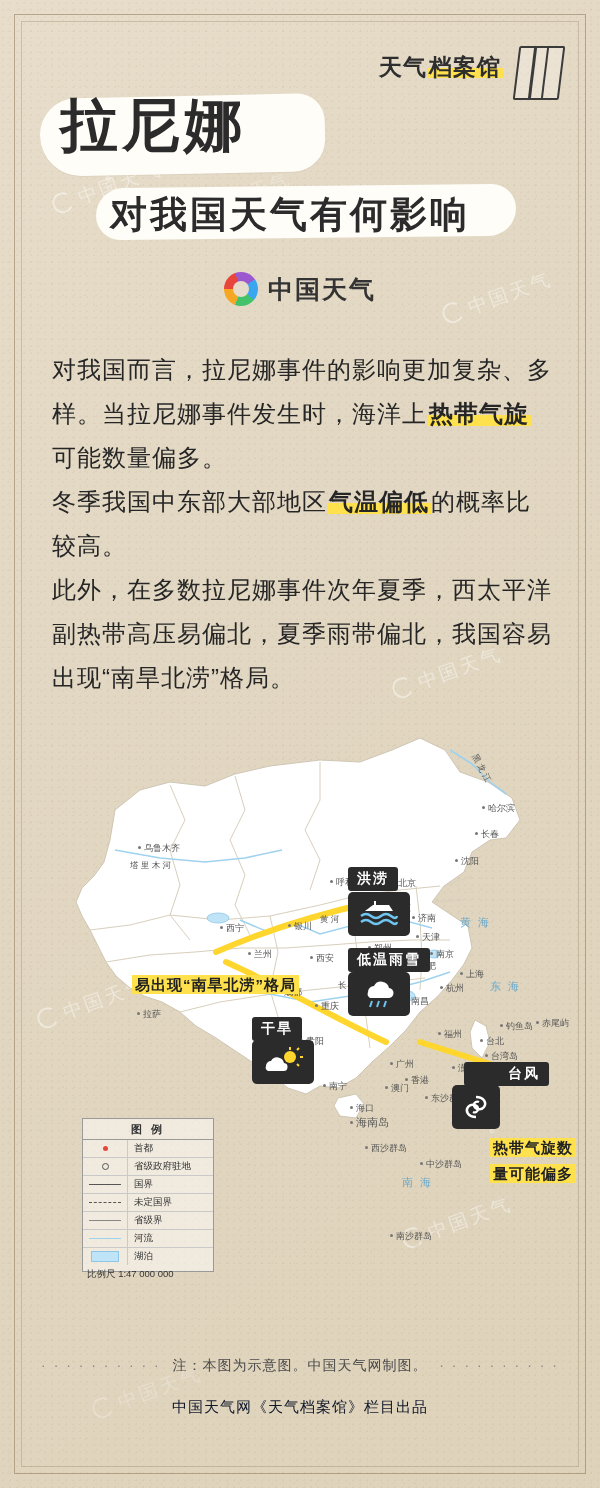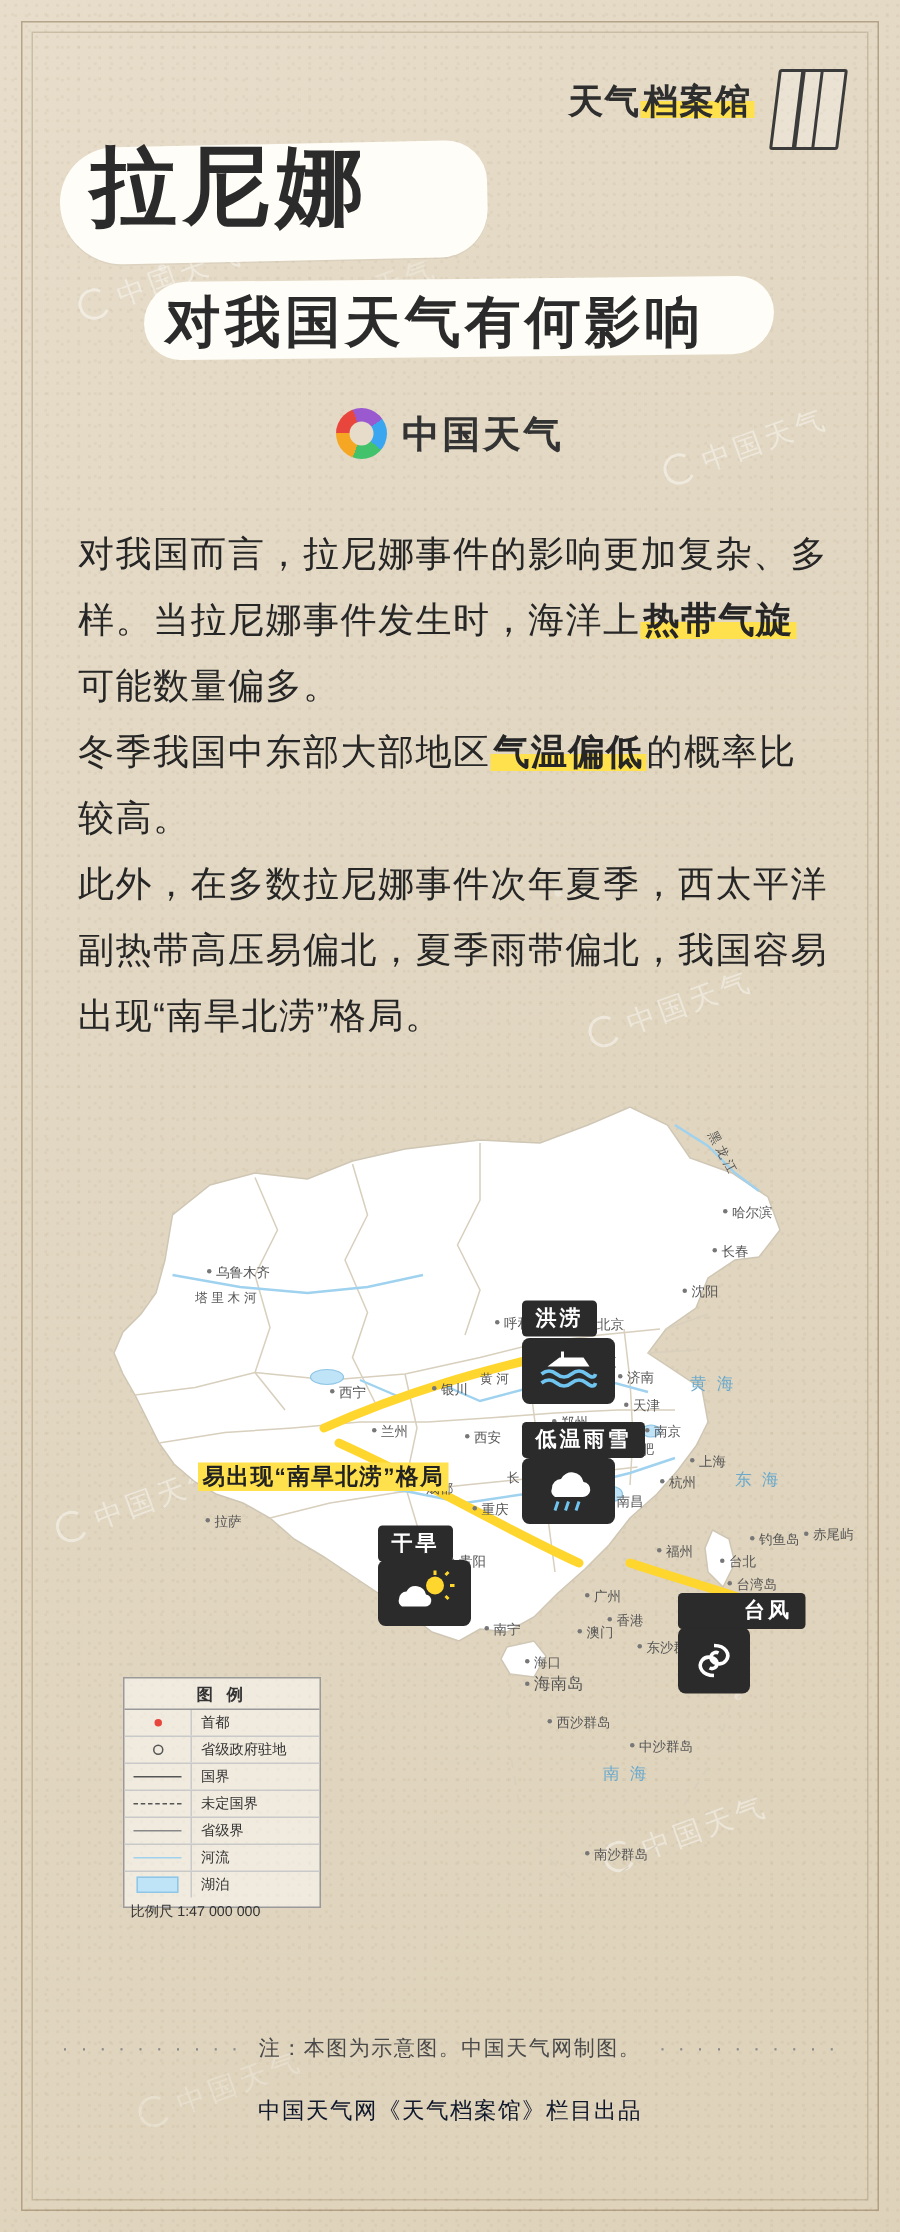--- a/index.html
+++ b/index.html
@@ -343,29 +343,30 @@
   <div class="icon-card" style="left:252px;top:360px;width:62px;height:44px;">
     <svg width="42" height="32" viewBox="0 0 42 32">
       <circle cx="28" cy="11" r="6" fill="#ffd62e"></circle>
       <g stroke="#ffd62e" stroke-width="2">
         <path d="M28,1 v3 M38,11 h3 M35,4 l2,-2 M35,18 l2,2"></path>
       </g>
       <path d="M4,20 a5,5 0 0 1 5,-5 a7,7 0 0 1 13,2 a4,4 0 0 1 -1,8 L6,25 a4,4 0 0 1 -2,-5 Z" fill="#ffffff"></path>
     </svg>
   </div>
 
-  <div class="cal" style="left:452px;top:382px;padding-left:44px;">台风</div>
+  <div class="cal" style="left:464px;top:382px;padding-left:44px;">台风</div>
   <div class="icon-card" style="left:452px;top:405px;width:48px;height:44px;">
     <svg width="32" height="32" viewBox="0 0 32 32">
       <path d="M16,6 C24,6 27,12 24,16 C21,20 14,18 14,14 C14,11 17,10 19,11" fill="none" stroke="#ffffff" stroke-width="2.4"></path>
       <path d="M16,26 C8,26 5,20 8,16 C11,12 18,14 18,18 C18,21 15,22 13,21" fill="none" stroke="#ffffff" stroke-width="2.4"></path>
     </svg>
   </div>
 
   <div class="note" style="left:132px;top:292px;width:228px;"><span>易出现“南旱北涝”格局</span></div>
+  <div class="note" style="left:490px;top:455px;width:92px;"><span>热带气旋数量可能偏多</span></div>
 </div>
 
 <div class="lg">
   <div class="lg-title">图 例</div>
   <div class="lg-row">
       <div class="lg-key">
         <i class="k-dot"></i>
       </div>
       <div class="lg-val">首都</div>
     </div>

